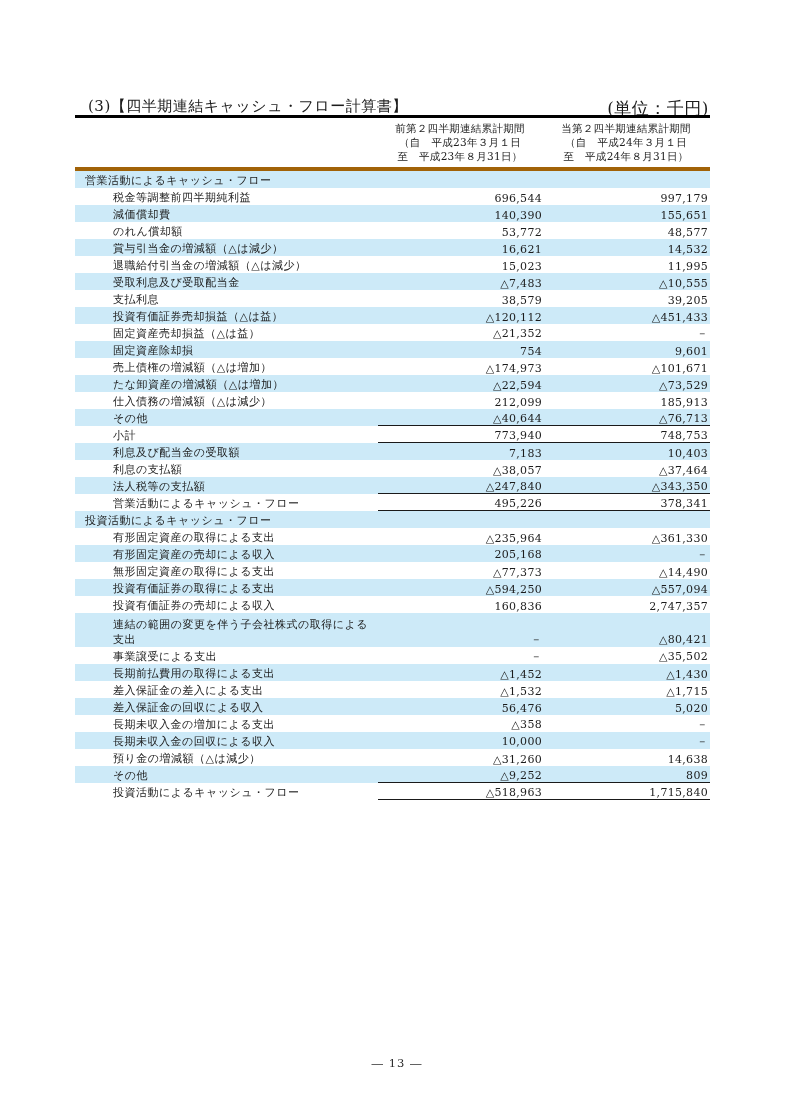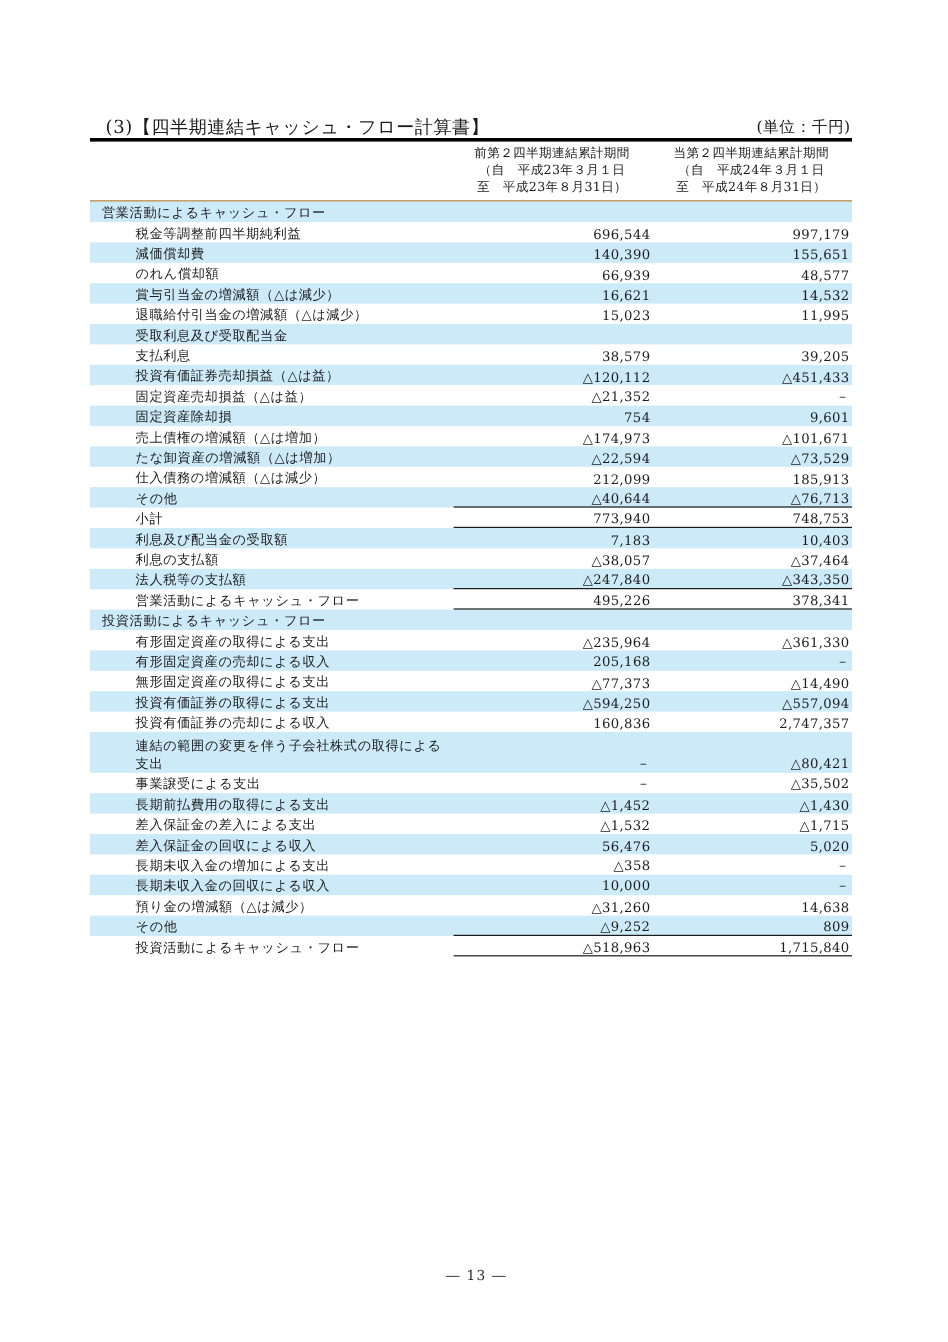--- a/index.html
+++ b/index.html
@@ -17,32 +17,32 @@
     left: 88px;
     top: 97px;
     font-size: 15px;
     letter-spacing: 0.5px;
     white-space: nowrap;
   }
   .unit {
     position: absolute;
     right: 81px;
     top: 97px;
-    font-size: 13px;
+    font-size: 17px;
     letter-spacing: 0.5px;
   }
   .cftable {
     position: absolute;
     left: 75px;
     top: 115px;
     width: 635px;
   }
   .thead {
     border-top: 3px solid #000000;
-    border-bottom: 1px solid #a16207;
+    border-bottom: 4px solid #a16207;
     display: flex;
     padding: 3px 0 4px 0;
   }
   .th-spacer { width: 303px; }
   .th {
     font-size: 10.5px;
     line-height: 14px;
     text-align: center;
     letter-spacing: 0.3px;
   }
@@ -138,21 +138,21 @@
     <div class="rlabel">減価償却費</div>
     <div class="vals">
       <div class="v v1">140,390</div>
       <div class="v v2">155,651</div>
     </div>
   </div>
 
   <div class="row">
     <div class="rlabel">のれん償却額</div>
     <div class="vals">
-      <div class="v v1">66,939</div>
+      <div class="v v1">53,772</div>
       <div class="v v2">48,577</div>
     </div>
   </div>
 
   <div class="row shaded">
     <div class="rlabel">賞与引当金の増減額（△は減少）</div>
     <div class="vals">
       <div class="v v1">16,621</div>
       <div class="v v2">14,532</div>
     </div>
@@ -161,20 +161,24 @@
   <div class="row">
     <div class="rlabel">退職給付引当金の増減額（△は減少）</div>
     <div class="vals">
       <div class="v v1">15,023</div>
       <div class="v v2">11,995</div>
     </div>
   </div>
 
   <div class="row shaded">
     <div class="rlabel">受取利息及び受取配当金</div>
+    <div class="vals">
+      <div class="v v1">△7,483</div>
+      <div class="v v2">△10,555</div>
+    </div>
   </div>
 
   <div class="row">
     <div class="rlabel">支払利息</div>
     <div class="vals">
       <div class="v v1">38,579</div>
       <div class="v v2">39,205</div>
     </div>
   </div>
 

